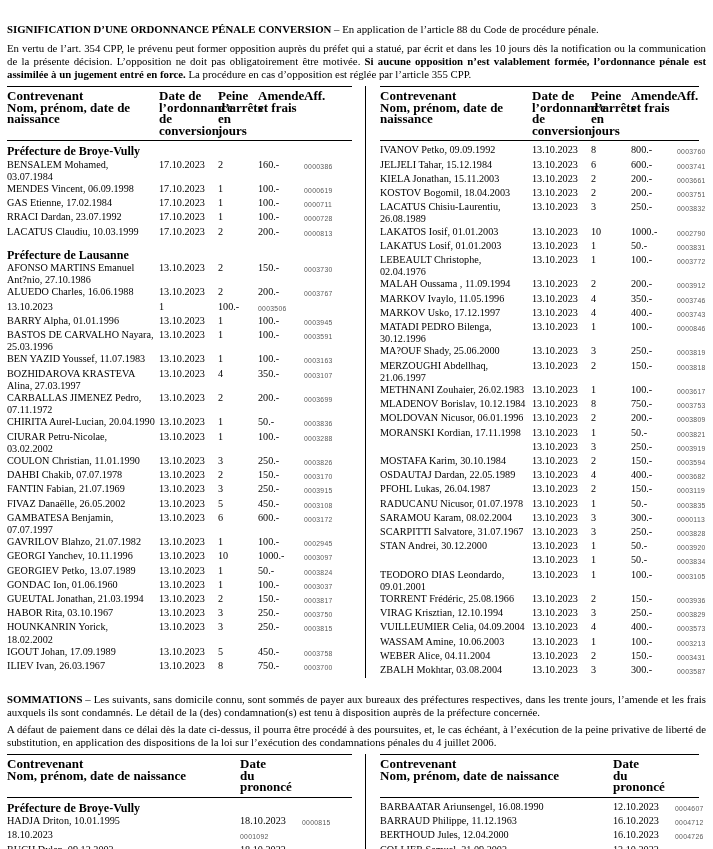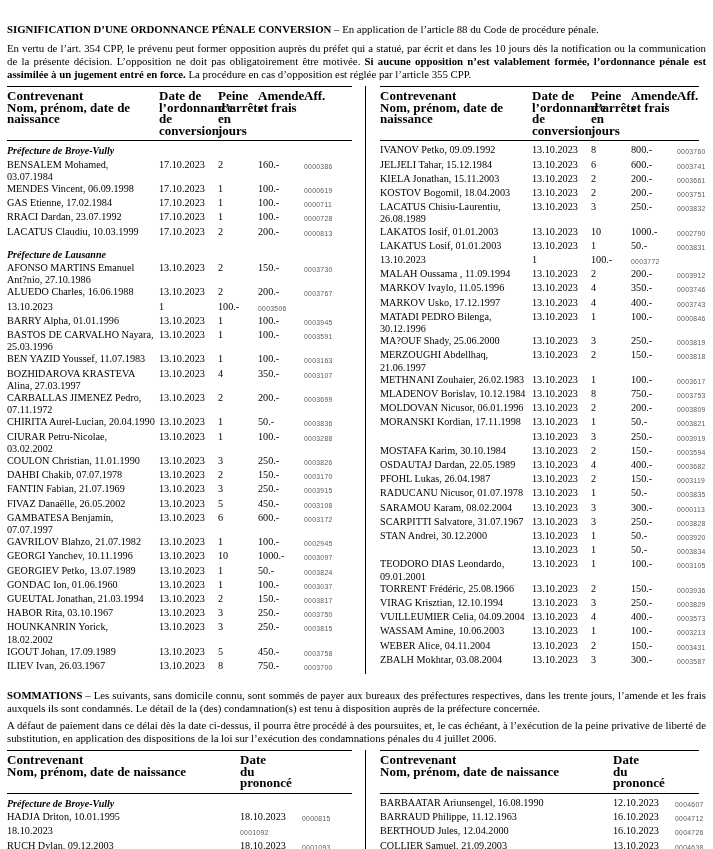--- a/index.html
+++ b/index.html
@@ -46,24 +46,23 @@
   .row .cell { padding-right: 4px; }
   .row .aff {
     font-family: "Liberation Sans", sans-serif;
     font-size: 6.8px;
     color: #595959;
     letter-spacing: 0.3px;
     padding-top: 2px;
   }
   .section-row {
     font-weight: bold;
-    font-size: 10px;
+    font-size: 12px;
     line-height: 12.2px;
     margin: 9px 0 1px 0;
-    font-style: italic;
   }
   .rows > .section-row:first-of-type { margin-top: 1px; }
 </style>
 </head>
 <body>
 
 <div class="doc">
 
   <p class="title-line"><strong>SIGNIFICATION D’UNE ORDONNANCE PÉNALE CONVERSION</strong><span> – En application de l’article 88 du Code de procédure pénale.</span></p>
 
@@ -392,20 +391,21 @@
 
           <div class="row grid-conv">
             <span class="cell">LAKATUS Losif, 01.01.2003</span>
             <span class="cell">13.10.2023</span>
             <span class="cell">1</span>
             <span class="cell">50.-</span>
             <span class="aff">0003831</span>
           </div>
 
           <div class="row grid-conv">
+            <span class="cell">LEBEAULT Christophe, 02.04.1976</span>
             <span class="cell">13.10.2023</span>
             <span class="cell">1</span>
             <span class="cell">100.-</span>
             <span class="aff">0003772</span>
           </div>
 
           <div class="row grid-conv">
             <span class="cell">MALAH Oussama , 11.09.1994</span>
             <span class="cell">13.10.2023</span>
             <span class="cell">2</span>

